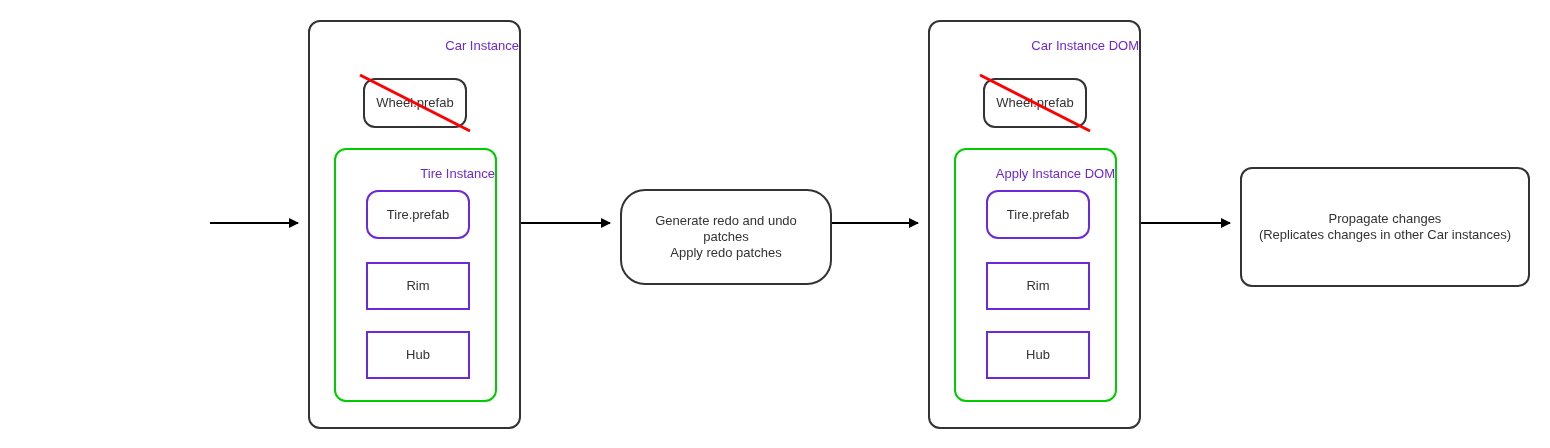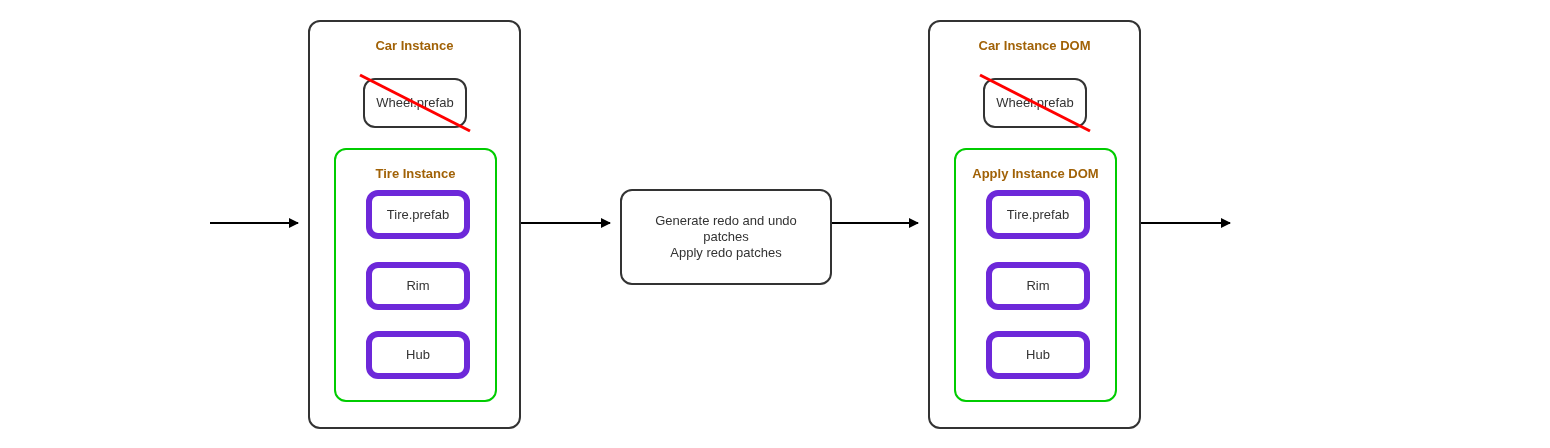--- a/index.html
+++ b/index.html
@@ -23,27 +23,27 @@
     background: #ffffff;
     display: flex;
     align-items: center;
     justify-content: center;
     text-align: center;
   }
   .dark {
     border: 2px solid #333333;
   }
   .green {
-    border: 6px solid #6d28d9;
+    border: 2px solid #6d28d9;
   }
   .rounded {
     border-radius: 12px;
   }
   .sharp {
-    border-radius: 12px;
+    border-radius: 0;
     align-items: center;
   }
 
   .box-label {
     font-size: 13px;
     color: #333333;
     line-height: 16px;
     white-space: pre-line;
     padding: 0 10px;
   }
@@ -53,24 +53,23 @@
     position: absolute;
     box-sizing: border-box;
     background: #ffffff;
     border-radius: 12px;
   }
   .group-title {
     position: absolute;
     top: 16px;
     left: 0;
     right: 0;
-    text-align: center;
+    text-align: right;
     font-size: 13px;
-    color: #a16207;
-    font-weight: bold;
+    color: #6d28d9;
   }
 
   
   .arrow {
     position: absolute;
     height: 2px;
     background: #000000;
   }
   .arrow::after {
     content: "";
@@ -123,21 +122,21 @@
   </div>
   <div class="box green sharp" style="left:366px; top:262px; width:104px; height:48px;">
     <span class="box-label">Rim</span>
   </div>
   <div class="box green sharp" style="left:366px; top:331px; width:104px; height:48px;">
     <span class="box-label">Hub</span>
   </div>
 
   <div class="arrow" style="left:521px; top:222px; width:89px;"></div>
 
-  <div class="box dark rounded" style="left:620px; top:189px; width:212px; height:96px;">
+  <div class="box dark rounded" style="left:620px; top:189px; width:212px; height:96px;border-radius:25px;">
     <span class="box-label">Generate redo and undo patches
 Apply redo patches</span>
   </div>
 
   <div class="arrow" style="left:832px; top:222px; width:86px;"></div>
 
   <div class="group dark" style="left:928px; top:20px; width:213px; height:409px; border:2px solid #333333;">
     <div class="group-title">Car Instance DOM</div>
   </div>
 
@@ -157,14 +156,18 @@
   </div>
   <div class="box green sharp" style="left:986px; top:262px; width:104px; height:48px;">
     <span class="box-label">Rim</span>
   </div>
   <div class="box green sharp" style="left:986px; top:331px; width:104px; height:48px;">
     <span class="box-label">Hub</span>
   </div>
 
   <div class="arrow" style="left:1141px; top:222px; width:89px;"></div>
 
+  <div class="box dark rounded" style="left:1240px; top:167px; width:290px; height:120px;">
+    <span class="box-label">Propagate changes
+(Replicates changes in other Car instances)</span>
+  </div>
 
 </div>
 
 </body></html>

